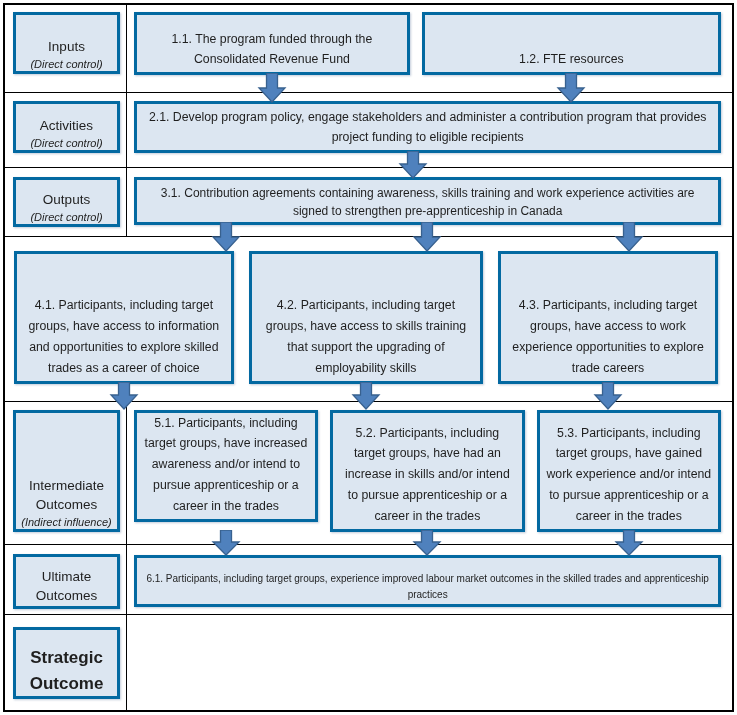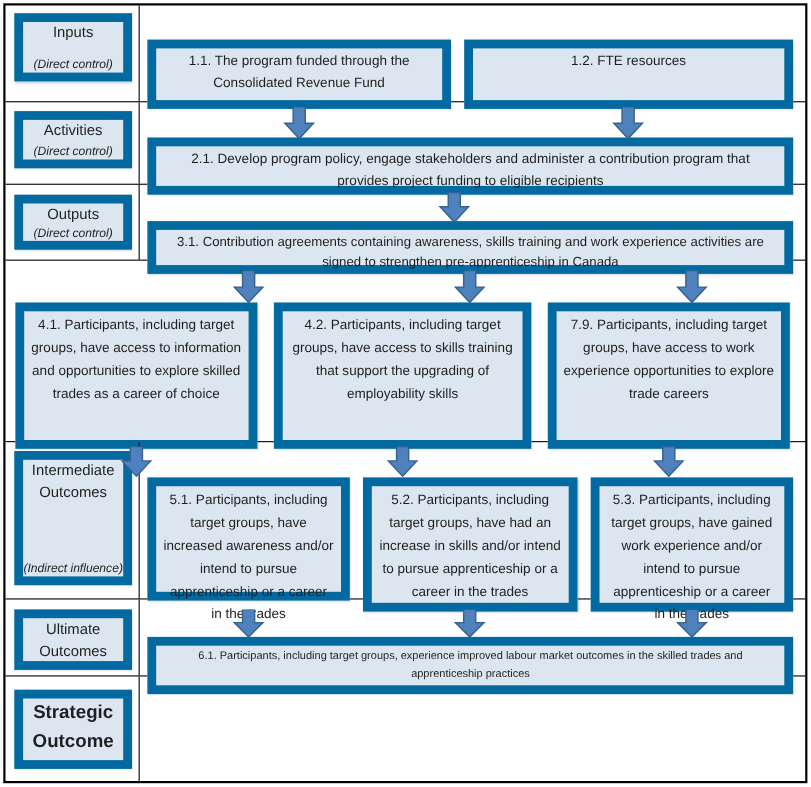--- a/index.html
+++ b/index.html
@@ -10,26 +10,26 @@
   .frame {
     position:absolute; left:3px; top:3px; width:731px; height:709px;
     border:2px solid #000; box-sizing:border-box; background:#fff;
   }
   .row { display:flex; box-sizing:border-box; border-bottom:1px solid #000; position:relative; }
   .row:last-child { border-bottom:none; }
   .label-cell {
     width:122px; box-sizing:border-box; border-right:1px solid #000;
     position:relative; flex:0 0 auto;
   }
-  .content-cell { flex:1 1 auto; position:relative;margin-top:24px; }
+  .content-cell { flex:1 1 auto; position:relative; }
   .bluebox {
     position:absolute; box-sizing:border-box;
-    background:#dce6f1; border:8px solid #0369a1;
+    background:#dce6f1; border:3px solid #0369a1;
     box-shadow:1px 1px 2px rgba(80,110,150,0.35);
-    display:flex; flex-direction:column; align-items:center; justify-content:space-between;
+    display:flex; flex-direction:column; align-items:center; justify-content:flex-end;
     text-align:center;
   }
   .label-box { left:8px; right:6px; }
   .label-title { font-size:13.5px; line-height:1.45; }
   .label-title.bold { font-weight:bold; font-size:17px; line-height:1.5; }
   .label-sub { font-style:italic; font-size:11px; line-height:1.3; }
   .cbox { font-size:12.3px; line-height:1.62; padding:2px 8px; }
   .cbox.multi { line-height:1.7; padding:2px 6px; }
   .arrow { position:absolute; transform:translateX(-50%); z-index:6; }
   .arrow svg { display:block; }
@@ -116,21 +116,21 @@
 
   <div class="row" style="height:165px">
     <div class="content-cell">
       <div class="bluebox cbox multi" style="top:14px; height:133px; left:1.2%; width:30.3%">
         <span>4.1. Participants, including target groups, have access to information and opportunities to explore skilled trades as a career of choice</span>
       </div>
       <div class="bluebox cbox multi" style="top:14px; height:133px; left:33.5%; width:32.3%">
         <span>4.2. Participants, including target groups, have access to skills training that support the upgrading of employability skills</span>
       </div>
       <div class="bluebox cbox multi" style="top:14px; height:133px; left:67.8%; width:30.3%">
-        <span>7.9. Participants, including target groups, have access to work experience opportunities to explore trade careers</span>
+        <span>4.3. Participants, including target groups, have access to work experience opportunities to explore trade careers</span>
       </div>
       <div class="arrow" style="left:16.35%; top:145px">
         <svg width="30" height="28" viewBox="0 0 30 28">
             <polygon points="9.5,0 20.5,0 20.5,13 28,13 15,27 2,13 9.5,13" fill="#4f81bd" stroke="#38618f" stroke-width="1.3"></polygon>
           </svg>
       </div>
       <div class="arrow" style="left:49.65%; top:145px">
         <svg width="30" height="28" viewBox="0 0 30 28">
             <polygon points="9.5,0 20.5,0 20.5,13 28,13 15,27 2,13 9.5,13" fill="#4f81bd" stroke="#38618f" stroke-width="1.3"></polygon>
           </svg>

